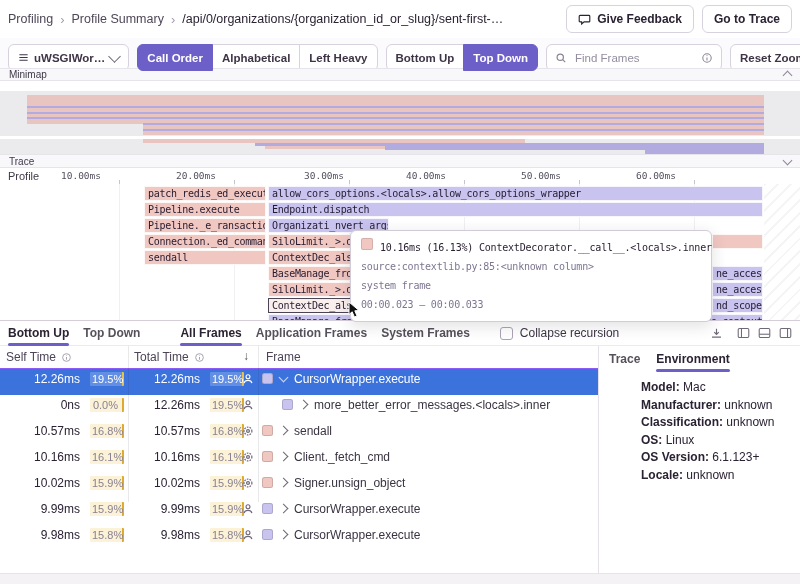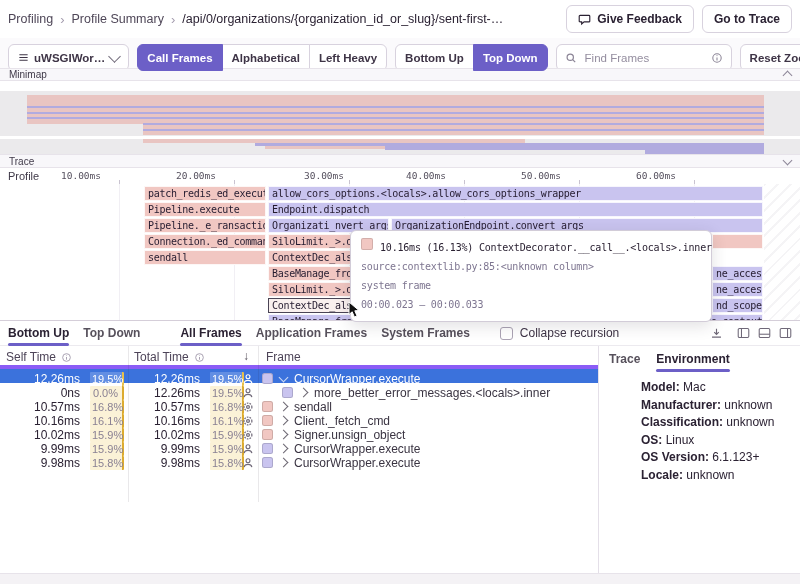--- a/index.html
+++ b/index.html
@@ -70,26 +70,26 @@
   .tabstrip{position:absolute;left:0;top:0;right:0;height:25px;display:flex;align-items:center;gap:14px;
             padding:0 8px;box-sizing:border-box;border-bottom:1px solid #eceaef;background:#fff;}
   .tab{position:relative;font-size:12px;font-weight:600;color:#57515c;white-space:nowrap;cursor:pointer;}
   .tab.active{color:#2b2233;}
   .tab.active::after{content:"";position:absolute;left:0;right:0;bottom:-6px;height:3px;border-radius:2px;background:#6c5fc7;}
   .gap-left{margin-left:26px;}
   .collapse{display:flex;align-items:center;gap:7px;margin-left:16px;font-size:12px;color:#3e3446;}
   .cbox{width:13px;height:13px;border:1.5px solid #aba3b4;border-radius:3px;background:#fff;box-sizing:border-box;}
   .strip-icons{margin-left:auto;display:flex;align-items:center;gap:8px;color:#6f6878;}
   
-  .thead{position:absolute;left:0;top:25px;width:598px;height:23px;background:#fff;border-bottom:4px solid #8b5cf6;
+  .thead{position:absolute;left:0;top:25px;width:598px;height:23px;background:#fff;border-bottom:1px solid #8b5cf6;
          font-size:12px;color:#4d4458;box-sizing:border-box;}
   .thead .hcell{position:absolute;top:4px;display:flex;align-items:center;gap:5px;}
   .sort-arrow{position:absolute;left:243px;top:3px;font-size:12px;color:#57515c;}
   .rows{position:absolute;left:0;top:48px;width:598px;}
-  .trow{position:relative;height:14px;font-size:12px;color:#2b2233;cursor:pointer;}
+  .trow{position:relative;height:26px;font-size:12px;color:#2b2233;cursor:pointer;}
   .trow.sel{background:#3b72dc;color:#fff;}
   .cell{position:absolute;top:0;height:19px;display:flex;align-items:center;}
   .c-st{left:0;width:80px;justify-content:flex-end;}
   .c-sp{left:90px;width:34px;}
   .c-tt{left:130px;width:70px;justify-content:flex-end;}
   .c-tp{left:210px;width:34px;}
   .c-ic{left:239px;width:18px;justify-content:center;color:#6f6878;}
   .c-fr{left:262px;right:4px;gap:7px;overflow:hidden;white-space:nowrap;color:#3a3442;}
   .trow.sel .c-ic,.trow.sel .c-fr{color:#fff;}
   .pct{display:block;width:100%;box-sizing:border-box;background:#fbf2d7;border-right:2.5px solid #dcab2f;
@@ -142,21 +142,21 @@
       <span>
         <svg width="11" height="11" viewBox="0 0 16 16" stroke="#3e3446" stroke-width="1.6" fill="none">
           <path d="M2 4h12M2 8h12M2 12h12"></path>
         </svg>
       </span>
       <span>uWSGIWor…</span>
       <span class="chev-ico"></span>
     </button>
 
     <div class="seg">
-      <button class="tbtn active">Call Frames</button>
+      <button class="tbtn active">Call Order</button>
       <button class="tbtn">Alphabetical</button>
       <button class="tbtn">Left Heavy</button>
     </div>
 
     <div class="seg">
       <button class="tbtn">Bottom Up</button>
       <button class="tbtn active">Top Down</button>
     </div>
 
     <div class="search">
@@ -228,21 +228,20 @@
       <div class="gridline" style="left: 349px;"></div>
       <div class="gridline" style="left: 464px;"></div>
       <div class="gridline" style="left: 579px;"></div>
       <div class="gridline" style="left: 694px;"></div>
       <div class="frame pink" style="left: 144px; width: 122px; top: 2px;">patch_redis_ed_execute</div>
       <div class="frame violet" style="left: 268px; width: 495px; top: 2px;">allow_cors_options.&lt;locals&gt;.allow_cors_options_wrapper</div>
       <div class="frame pink" style="left: 144px; width: 122px; top: 18px;">Pipeline.execute</div>
       <div class="frame violet" style="left: 268px; width: 495px; top: 18px;">Endpoint.dispatch</div>
       <div class="frame pink" style="left: 144px; width: 122px; top: 34px;">Pipeline._e_ransaction</div>
       <div class="frame violet" style="left: 268px; width: 121px; top: 34px;">Organizati_nvert_args</div>
-      <div class="frame violet" style="left: 391px; width: 372px; top: 34px;">OrganizationEndpoint.convert_args</div>
       <div class="frame pink" style="left: 144px; width: 122px; top: 50px;">Connection._ed_command</div>
       <div class="frame pink" style="left: 268px; width: 84px; top: 50px;">SiloLimit._&gt;.over</div>
       <div class="frame pink" style="left: 712px; width: 51px; top: 50px;"></div>
       <div class="frame pink" style="left: 144px; width: 122px; top: 66px;">sendall</div>
       <div class="frame pink" style="left: 268px; width: 84px; top: 66px;">ContextDec_als&gt;.i</div>
       <div class="frame pink" style="left: 268px; width: 84px; top: 82px;">BaseManage_from_c</div>
       <div class="frame violet" style="left: 712px; width: 51px; top: 82px;">ne_access</div>
       <div class="frame pink" style="left: 268px; width: 84px; top: 98px;">SiloLimit._&gt;.over</div>
       <div class="frame violet" style="left: 712px; width: 51px; top: 98px;">ne_access</div>
       <div class="frame hover" style="left: 268px; width: 84px; top: 114px;">ContextDec_als&gt;.i</div>

